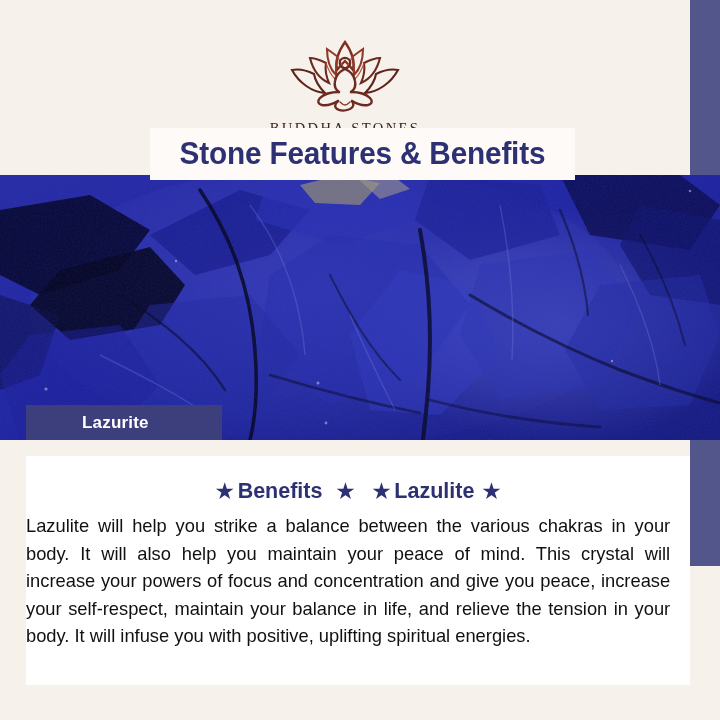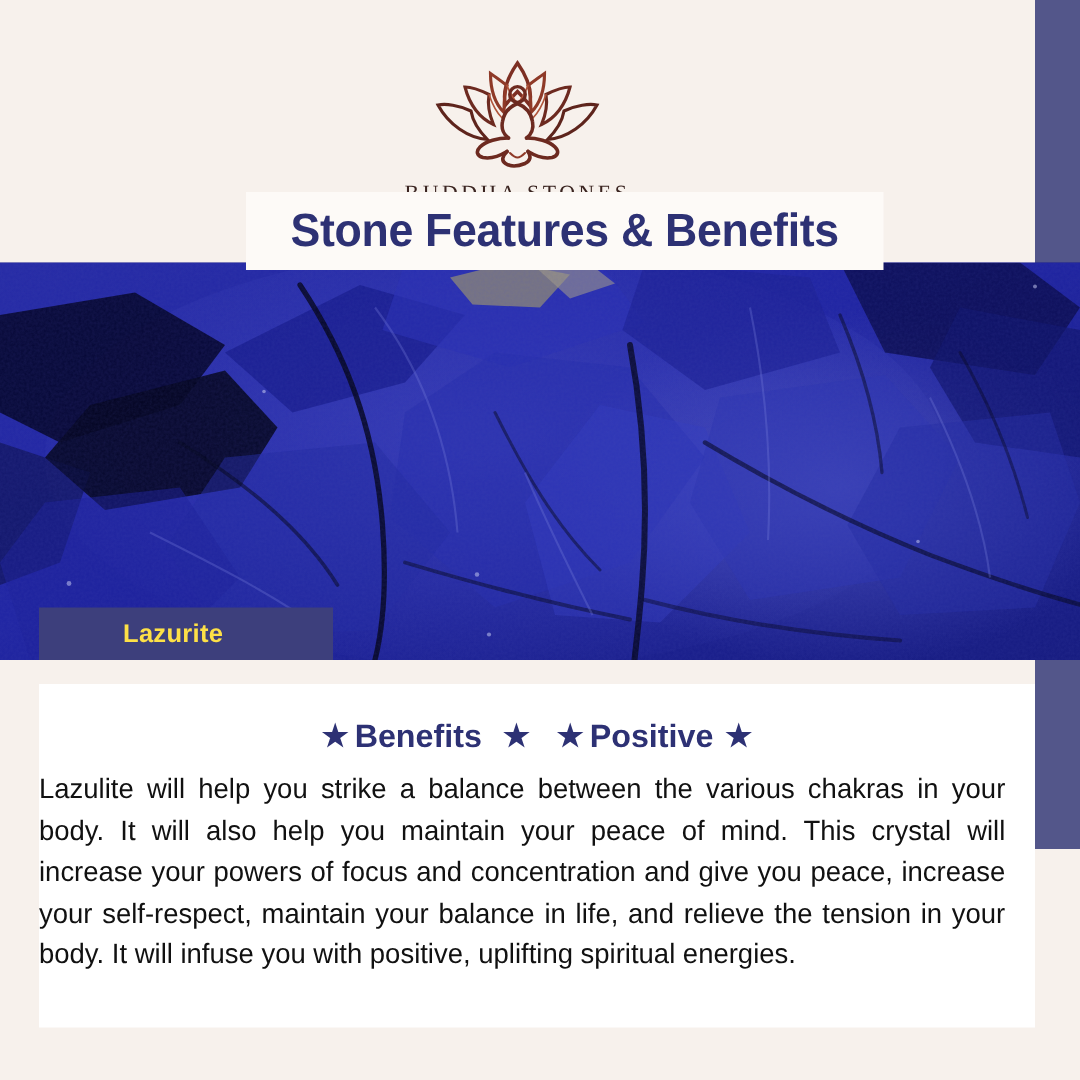--- a/index.html
+++ b/index.html
@@ -45,21 +45,21 @@
   }
   #logo-mark{ margin-top:4px; }
   #brand-name{
     font-family:"Liberation Serif", serif;
     font-size:14.5px; letter-spacing:2.4px; color:#3a2420;
     margin-top:4px; font-weight:400;
   }
 
   
   #title-banner{
-    position:absolute; left:164px; top:128px; width:425px; height:52px;
+    position:absolute; left:150px; top:128px; width:425px; height:52px;
     background:#fdfaf7; z-index:4;
     display:flex; align-items:center; justify-content:center;
   }
   #page-title{
     font-family:"Liberation Sans Narrow","Liberation Sans", sans-serif;
     font-weight:700; font-size:31px; color:#2d3174;
     letter-spacing:-0.2px; white-space:nowrap;
     transform:scaleX(0.96); transform-origin:center;
   }
 
@@ -70,21 +70,21 @@
     background:#1a1f8c;
   }
   #stone-photo svg{ display:block; width:720px; height:265px; }
 
   #stone-name-badge{
     position:absolute; left:26px; bottom:0px; width:196px; height:35px;
     background:#3d3f7c; z-index:5;
     display:flex; align-items:center;
   }
   #stone-name{
-    color:#fde047; font-size:17px; font-weight:700;
+    color:#ffffff; font-size:17px; font-weight:700;
     letter-spacing:0.2px; margin-left:56px;
   }
 
   
   #content-panel{
     position:absolute; left:26px; top:440px; width:664px; height:245px;
     background:#ffffff; z-index:3;
   }
   #content-strip{
     position:absolute; left:26px; top:440px; width:664px; height:16px;
@@ -238,21 +238,21 @@
 <div id="benefits-row">
   <span class="benefit">
     <span class="star">★</span>
     <span>Benefits</span>
   </span>
   <span class="benefit">
     <span class="star">★</span>
   </span>
   <span class="benefit tight">
     <span class="star">★</span>
-    <span>Positive</span>
+    <span>Lazulite</span>
   </span>
   <span class="benefit tight" style="margin-left:8px;">
     <span class="star" style="margin-right:0px;">★</span>
   </span>
 </div>
 
 <p id="description">Lazulite will help you strike a balance between the various chakras in your body. It will also help you maintain your peace of mind. This crystal will increase your powers of focus and concentration and give you peace, increase your self-respect, maintain your balance in life, and relieve the tension in your body. It will infuse you with positive, uplifting spiritual energies.</p>
 
 <div id="frame-navy-bottom"></div>
 

